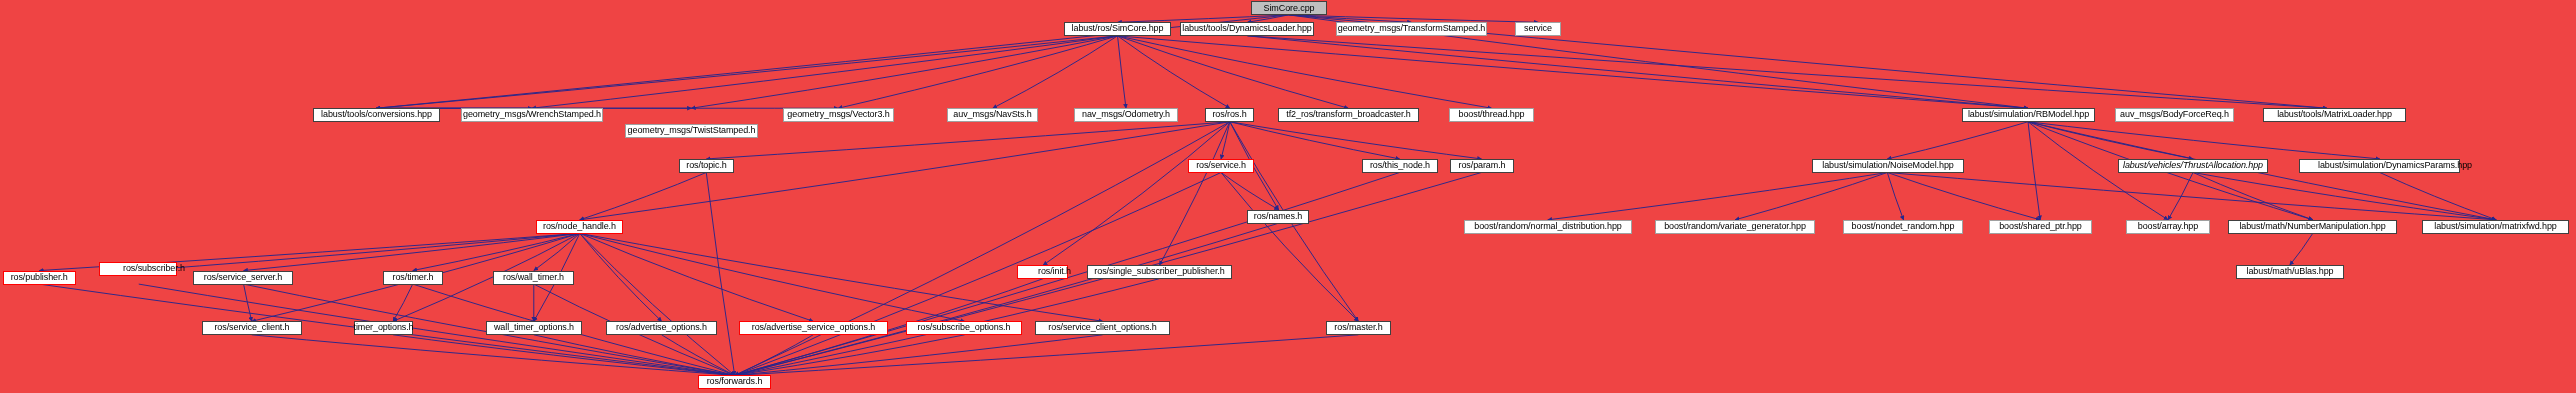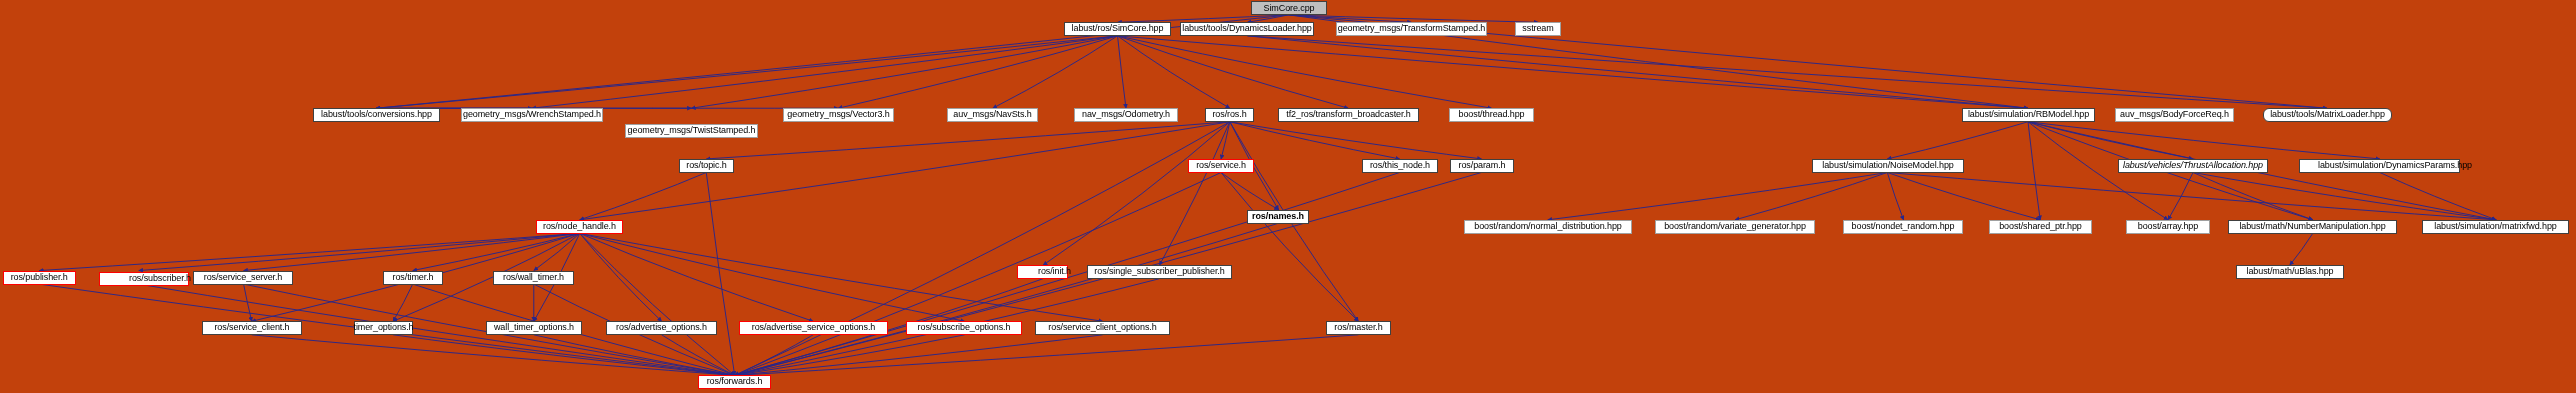--- a/index.html
+++ b/index.html
@@ -1,21 +1,21 @@
 <!DOCTYPE html>
 <html style="font-size:10.8px"><head>
 <meta charset="utf-8">
 <title>SimCore.cpp include dependency graph</title>
 <style>
   html,body{margin:0;padding:0;background:#ffffff;}
   #canvas{
     position:relative;
     width:2576px;
     height:393px;
-    background:#c2410c;
+    background:#ef4444;
     font-family:"Liberation Sans", sans-serif;
     overflow:hidden;
   }
   #edges{position:absolute;left:0;top:0;width:2576px;height:393px;}
   .node{
     position:absolute;
     box-sizing:border-box;
     display:flex;
     align-items:center;
     justify-content:center;
@@ -145,21 +145,21 @@
       <div class="node hdr" style="left: 1064px; top: 22px; width: 107px;">
         <span>labust/ros/SimCore.hpp</span>
       </div>
       <div class="node hdr" style="left: 1180px; top: 22px; width: 134px;">
         <span>labust/tools/DynamicsLoader.hpp</span>
       </div>
       <div class="node grey" style="left: 1336px; top: 22px; width: 151px;">
         <span>geometry_msgs/TransformStamped.h</span>
       </div>
       <div class="node grey" style="left: 1515px; top: 22px; width: 46px;">
-        <span>sstream</span>
+        <span>service</span>
       </div>
       <div class="node hdr" style="left: 313px; top: 108px; width: 127px;">
         <span>labust/tools/conversions.hpp</span>
       </div>
       <div class="node grey" style="left: 461px; top: 108px; width: 142px;">
         <span>geometry_msgs/WrenchStamped.h</span>
       </div>
       <div class="node grey" style="left: 625px; top: 108px; width: 133px; margin-top: 16px;">
         <span>geometry_msgs/TwistStamped.h</span>
       </div>
@@ -180,21 +180,21 @@
       </div>
       <div class="node grey" style="left: 1449px; top: 108px; width: 85px;">
         <span>boost/thread.hpp</span>
       </div>
       <div class="node hdr" style="left: 1962px; top: 108px; width: 133px;">
         <span>labust/simulation/RBModel.hpp</span>
       </div>
       <div class="node grey" style="left: 2115px; top: 108px; width: 119px;">
         <span>auv_msgs/BodyForceReq.h</span>
       </div>
-      <div class="node hdr" style="left: 2263px; top: 108px; width: 129px; border-radius: 6px;">
+      <div class="node hdr" style="left: 2263px; top: 108px; width: 143px;">
         <span>labust/tools/MatrixLoader.hpp</span>
       </div>
       <div class="node hdr" style="left: 679px; top: 159px; width: 55px;">
         <span>ros/topic.h</span>
       </div>
       <div class="node red" style="left: 1188px; top: 159px; width: 66px;">
         <span>ros/service.h</span>
       </div>
       <div class="node hdr" style="left: 1362px; top: 159px; width: 76px;">
         <span>ros/this_node.h</span>
@@ -204,21 +204,21 @@
       </div>
       <div class="node hdr" style="left: 1812px; top: 159px; width: 152px;">
         <span>labust/simulation/NoiseModel.hpp</span>
       </div>
       <div class="node hdr" style="left: 2118px; top: 159px; width: 150px; font-style: italic;">
         <span>labust/vehicles/ThrustAllocation.hpp</span>
       </div>
       <div class="node hdr" style="left: 2299px; top: 159px; width: 161px; padding-left: 31px;">
         <span>labust/simulation/DynamicsParams.hpp</span>
       </div>
-      <div class="node hdr" style="left: 1247px; top: 210px; width: 62px; font-weight: bold;">
+      <div class="node hdr" style="left: 1247px; top: 210px; width: 62px;">
         <span>ros/names.h</span>
       </div>
       <div class="node red" style="left: 536px; top: 220px; width: 87px;">
         <span>ros/node_handle.h</span>
       </div>
       <div class="node grey" style="left: 1464px; top: 220px; width: 168px;">
         <span>boost/random/normal_distribution.hpp</span>
       </div>
       <div class="node grey" style="left: 1655px; top: 220px; width: 160px;">
         <span>boost/random/variate_generator.hpp</span>
@@ -243,21 +243,21 @@
       </div>
       <div class="node hdr" style="left: 1087px; top: 265px; width: 145px;">
         <span>ros/single_subscriber_publisher.h</span>
       </div>
       <div class="node hdr" style="left: 2236px; top: 265px; width: 108px;">
         <span>labust/math/uBlas.hpp</span>
       </div>
       <div class="node red" style="left: 2.7px; top: 271px; width: 73px;">
         <span>ros/publisher.h</span>
       </div>
-      <div class="node red" style="left: 99px; top: 272px; width: 90px; padding-left: 32px;">
+      <div class="node red" style="left: 99px; top: 262px; width: 78px; padding-left: 32px;">
         <span>ros/subscriber.h</span>
       </div>
       <div class="node hdr" style="left: 193px; top: 271px; width: 100px;">
         <span>ros/service_server.h</span>
       </div>
       <div class="node hdr" style="left: 383px; top: 271px; width: 60px;">
         <span>ros/timer.h</span>
       </div>
       <div class="node hdr" style="left: 493px; top: 271px; width: 81px;">
         <span>ros/wall_timer.h</span>

